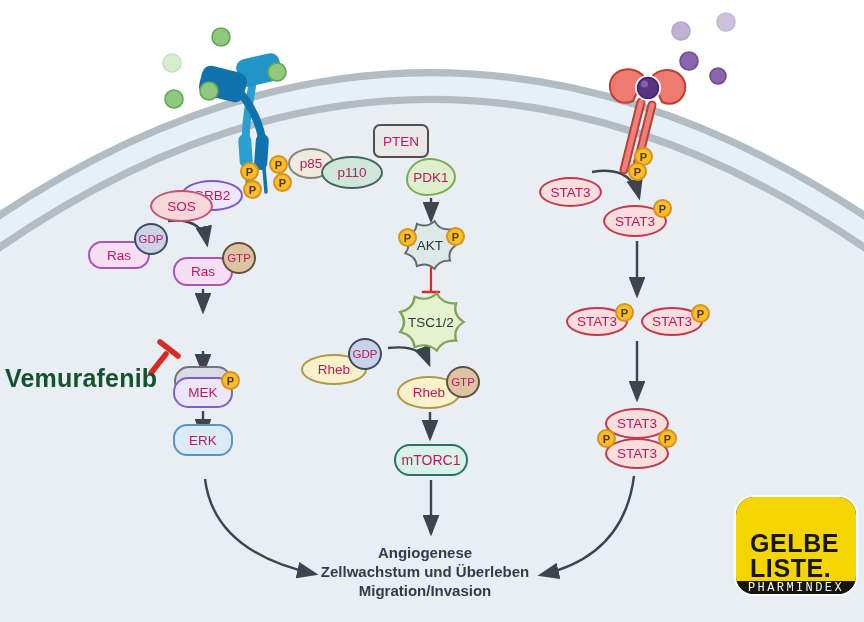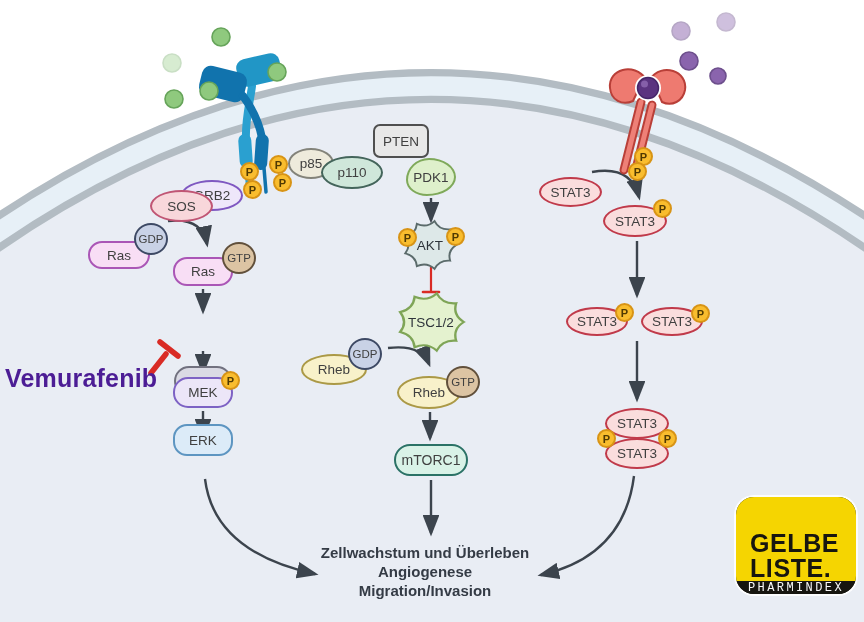--- a/index.html
+++ b/index.html
@@ -3,21 +3,21 @@
 <meta charset="utf-8">
 <style>
   html,body{margin:0;padding:0;background:#ffffff;}
   .stage{
     position:relative;width:864px;height:622px;background:#ffffff;overflow:hidden;
     font-family:"Liberation Sans",sans-serif;
   }
   .layer{position:absolute;left:0;top:0;z-index:1;}
   .node{
     position:absolute;z-index:3;display:flex;align-items:center;justify-content:center;
-    font-size:13.5px;color:#404040;box-sizing:border-box;white-space:nowrap;
+    font-size:13.5px;color:#be185d;box-sizing:border-box;white-space:nowrap;
   }
   .c-grb2{background:#eee7fa;border:2px solid #7f58c1;border-radius:50%;}
   .c-sos{background:#f8d7db;border:2px solid #c05574;border-radius:50%;}
   .c-ras{background:#f8def5;border:2px solid #aa56b6;border-radius:14px;}
   .c-gdp{background:#c9d2e6;border:2px solid #3d4964;border-radius:50%;font-size:11.5px;z-index:4;}
   .c-gtp{background:#dcc4a3;border:2px solid #61503b;border-radius:50%;font-size:11.5px;z-index:4;}
   .c-raf{background:#dadae4;border:2px solid #71717f;border-radius:15px;margin-top:48px;}
   .c-mek{background:#ece6f8;border:2px solid #7d62c4;border-radius:15px;}
   .c-erk{background:#dcebf8;border:2px solid #5d95c1;border-radius:14px;}
   .c-p85{background:#eeebdc;border:2px solid #83837a;border-radius:50%;}
@@ -33,21 +33,21 @@
     font-size:11px;font-weight:700;display:flex;align-items:center;justify-content:center;
   }
   .star-node{position:absolute;z-index:3;}
   .star-node svg{display:block;}
   .star-label{
     position:absolute;left:0;top:0;right:0;bottom:0;display:flex;align-items:center;
     justify-content:center;font-size:13.5px;color:#2e343b;
   }
   .drug-label{
     position:absolute;left:5px;top:364px;z-index:6;font-size:25px;font-weight:800;
-    color:#4c1d95;letter-spacing:0.2px;
+    color:#14532d;letter-spacing:0.2px;
   }
   .outcomes{
     position:absolute;left:275px;top:543px;width:300px;z-index:3;text-align:center;
     color:#343b45;font-weight:700;font-size:15px;line-height:19px;
   }
   .logo{
     position:absolute;left:736px;top:497px;width:120px;height:97px;z-index:7;
     border-radius:18px;overflow:hidden;background:#16150f;display:flex;flex-direction:column;
     box-shadow:0 0 0 2px rgba(255,255,255,0.85);
   }
@@ -193,22 +193,22 @@
   <div class="pbadge" style="left:691px;top:304px;">P</div>
 
   <div class="node c-stat3" style="left:605px;top:408px;width:64px;height:31px;">STAT3</div>
   <div class="node c-stat3" style="left:605px;top:438px;width:64px;height:31px;">STAT3</div>
   <div class="pbadge" style="left:597px;top:429px;">P</div>
   <div class="pbadge" style="left:658px;top:429px;">P</div>
 
   <div class="drug-label">Vemurafenib</div>
 
   <div class="outcomes">
+    <div>Angiogenese</div>
     <div>Zellwachstum und Überleben</div>
-    <div>Angiogenese</div>
     <div>Migration/Invasion</div>
   </div>
 
   <div class="logo">
     <div class="logo-yellow">
       <div class="logo-word">GELBE</div>
       <div class="logo-word">LISTE.</div>
     </div>
     <div class="logo-strip">PHARMINDEX</div>
   </div>

